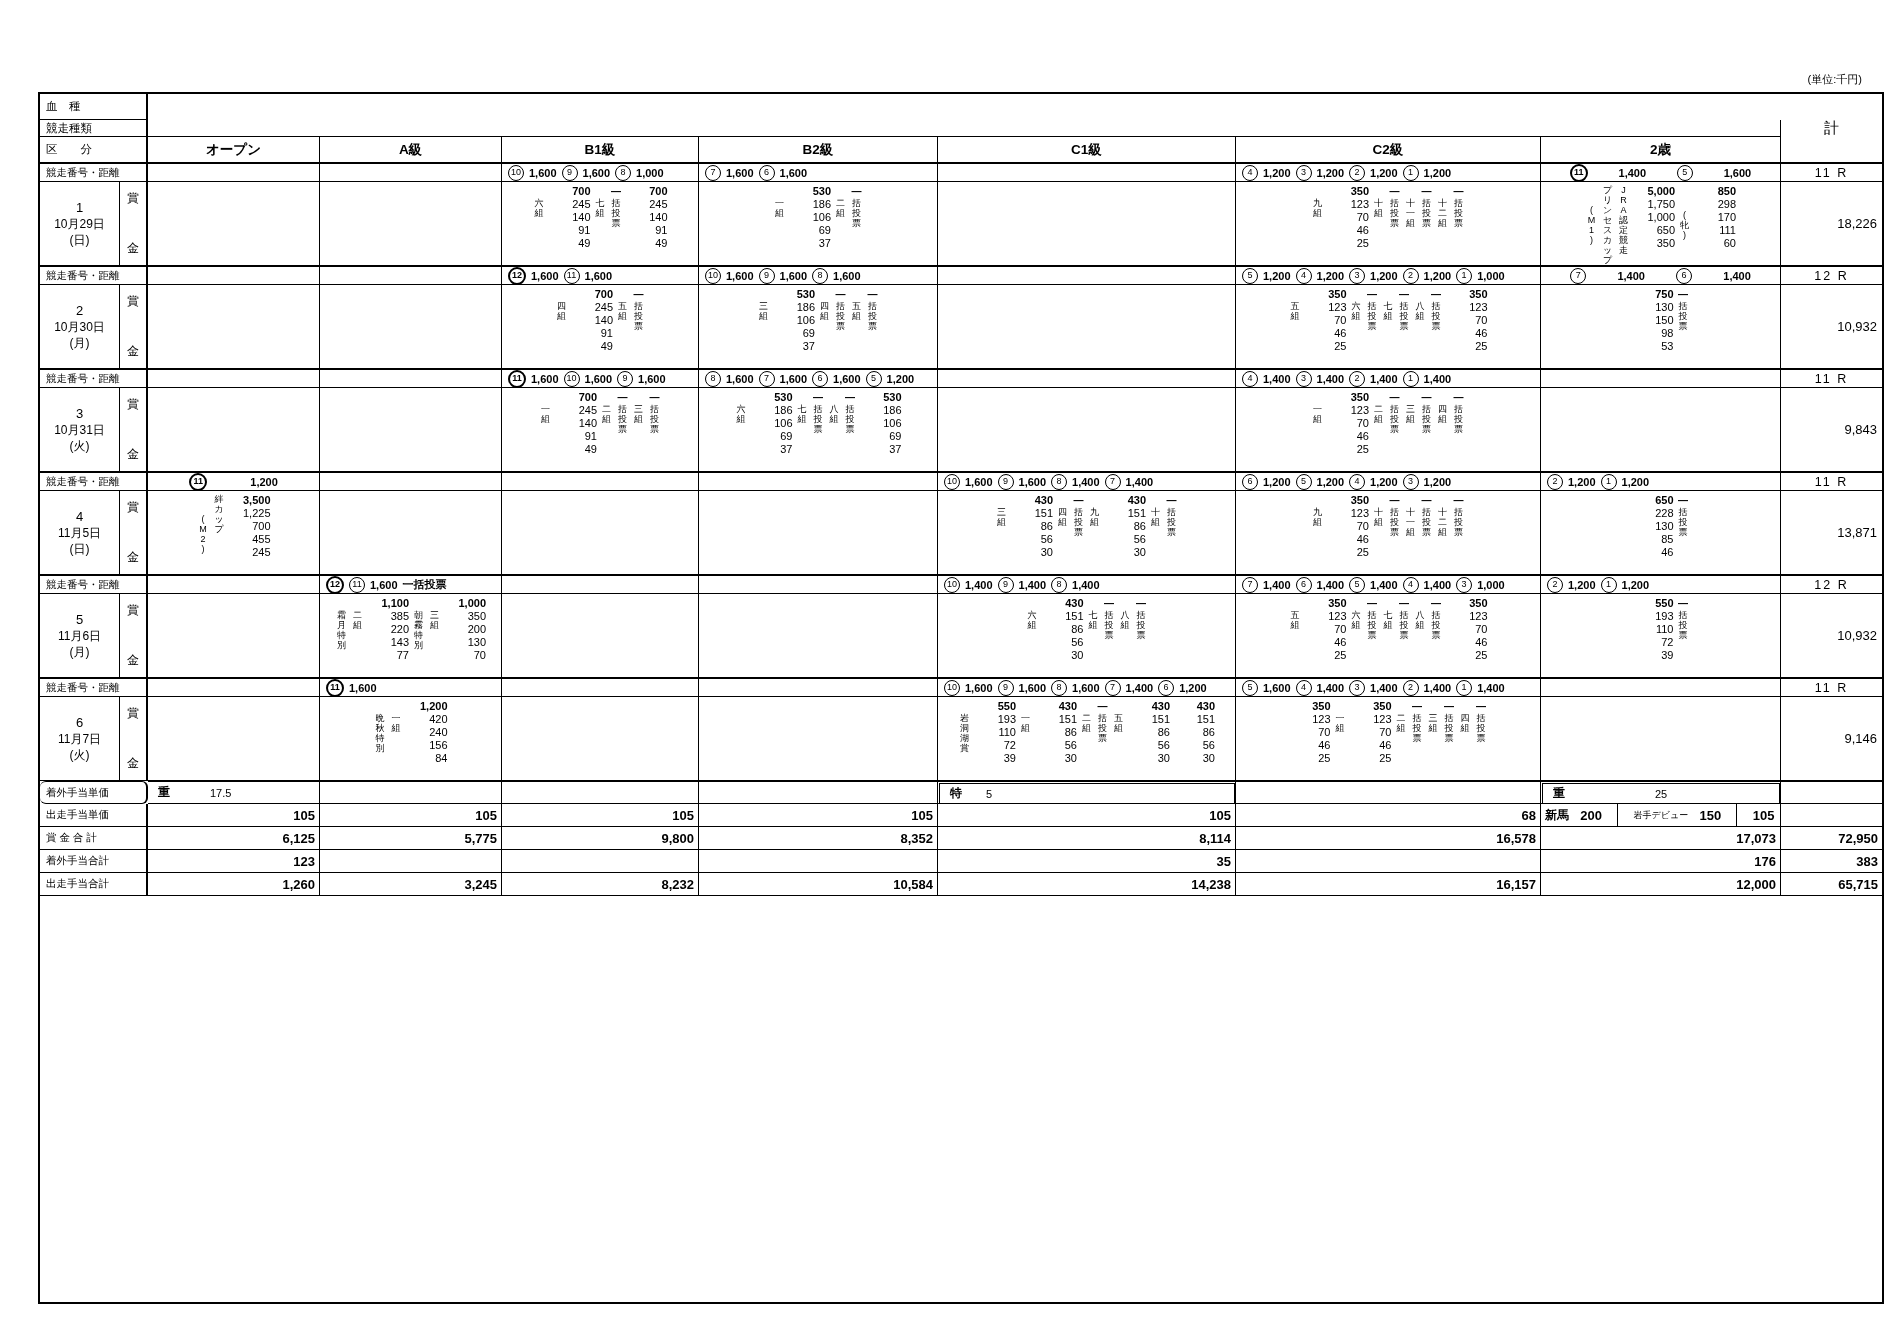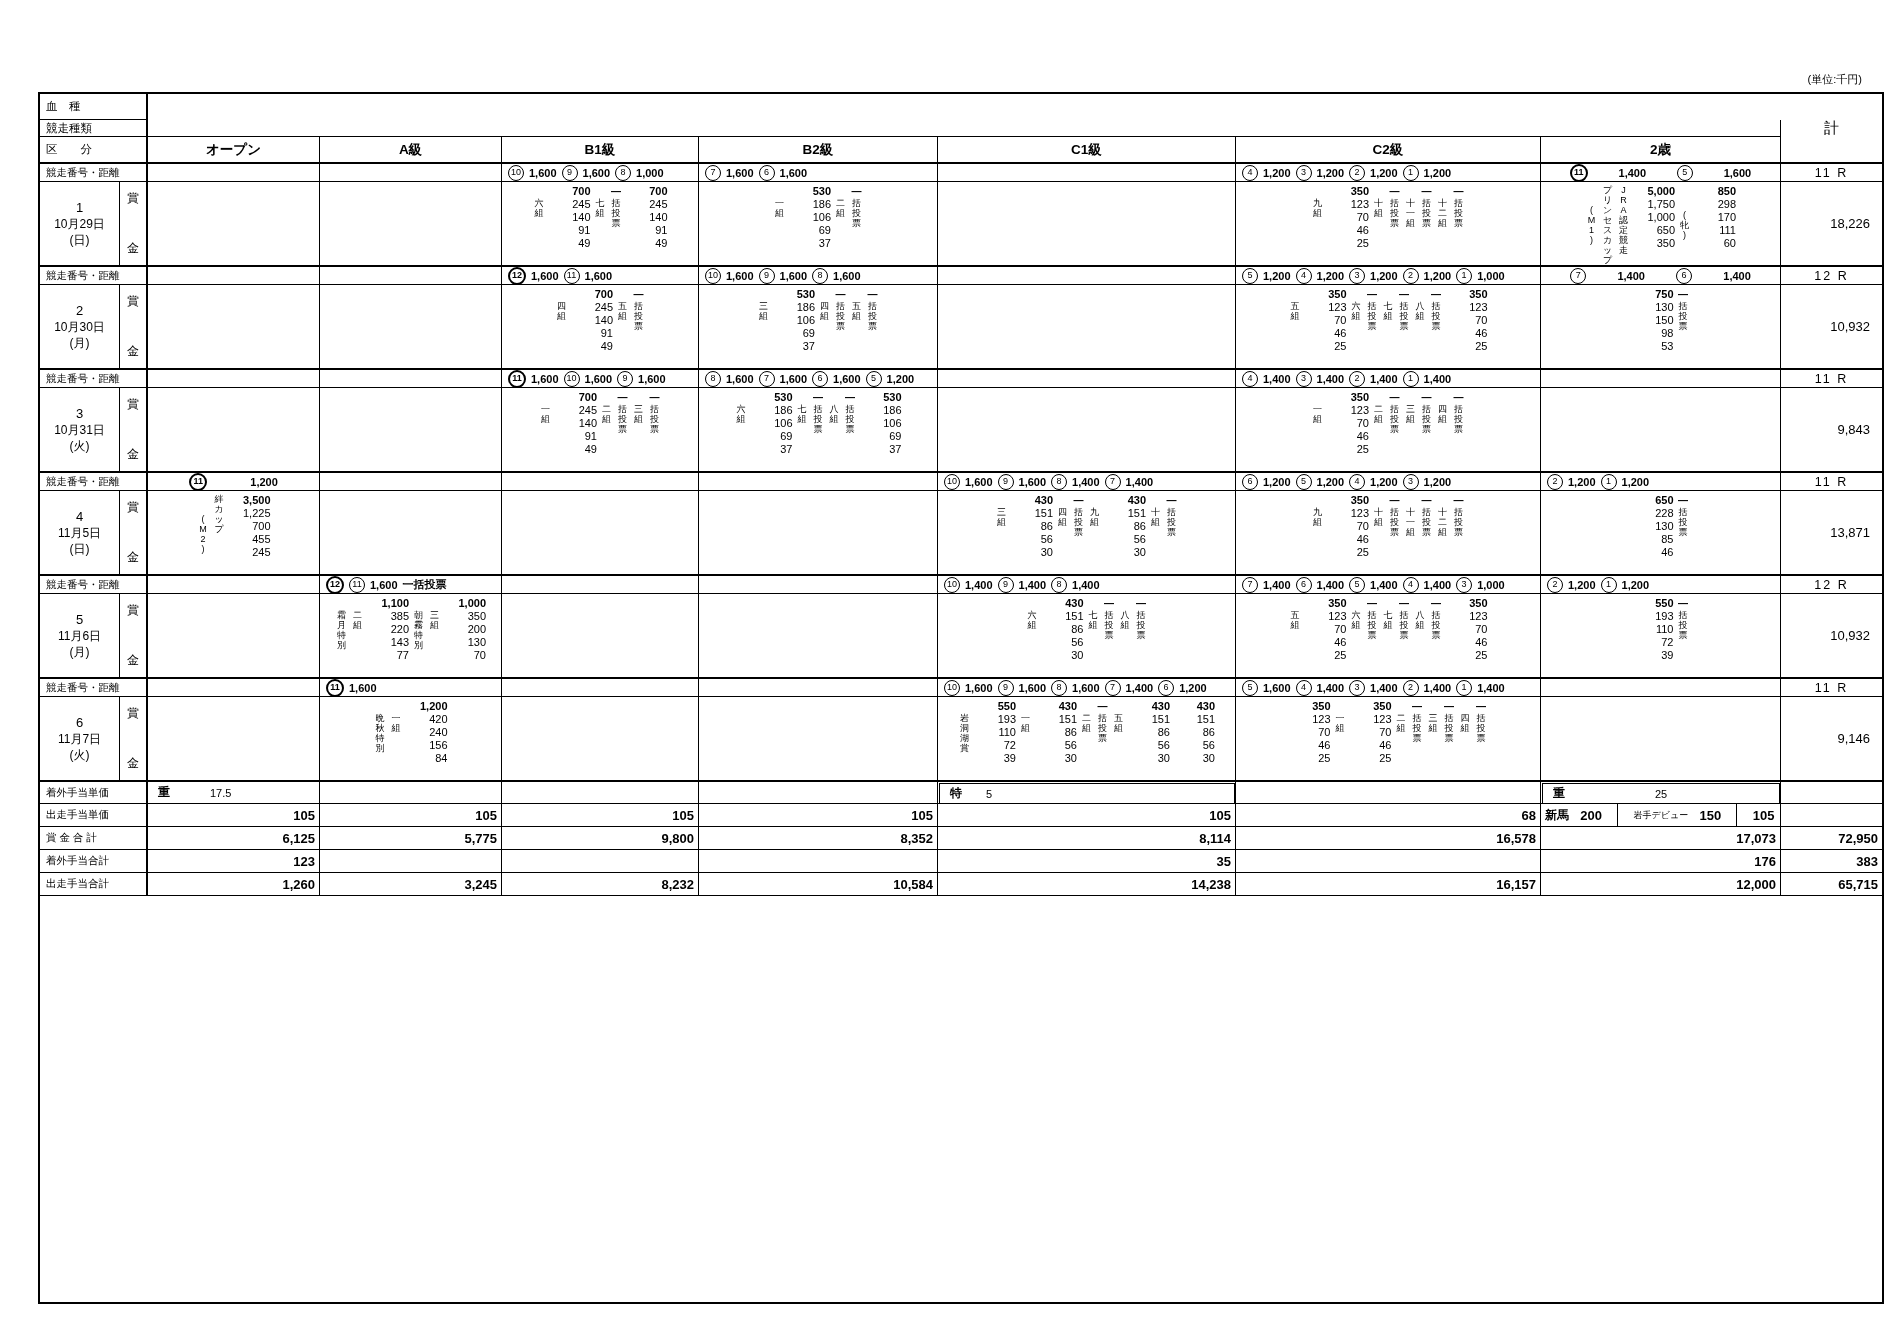--- a/index.html
+++ b/index.html
@@ -20,21 +20,21 @@
   .totalhead{display:flex;align-items:center;justify-content:center;font-size:15px;}
   .daycell{display:flex;flex-direction:column;align-items:center;justify-content:center;font-size:12px;line-height:16px;}
   .daycell .dno{font-size:13px;}
   .plab{display:flex;flex-direction:column;align-items:center;justify-content:space-between;padding:8px 0;font-size:12px;}
   .numsrow{display:flex;align-items:center;gap:5px;padding-left:6px;font-size:11px;white-space:nowrap;}
   .sp{justify-content:space-evenly;padding-left:0;gap:2px;}
   .circ{width:14px;height:14px;border:1px solid #000;border-radius:50%;display:inline-flex;align-items:center;justify-content:center;font-size:9px;flex:none;line-height:1;}
   .circb{border-width:2px;font-weight:bold;}
   .dist{font-weight:bold;}
   .races{display:flex;align-items:center;justify-content:center;font-size:12.5px;letter-spacing:2px;white-space:nowrap;}
-  .dtot{display:flex;align-items:center;justify-content:flex-end;padding-right:12px;font-size:13px;}
+  .dtot{display:flex;align-items:center;justify-content:flex-end;padding-right:5px;font-size:13px;}
   .prize{display:flex;justify-content:center;padding-top:3px;column-gap:3px;}
   .ncol{width:42px;text-align:right;flex:none;}
   .nline{font-size:11px;line-height:13px;height:13px;}
   .first{font-weight:bold;}
   .vcol{display:flex;flex-direction:column;align-items:center;width:13px;flex:none;margin-top:13px;}
   .m0{margin-top:0;}
   .vc{margin-top:0;justify-content:center;}
   .vchar{font-size:9px;line-height:10px;}
   .dash{font-size:10px;line-height:13px;height:13px;font-weight:bold;}
   .fnum{display:flex;align-items:center;justify-content:flex-end;padding-right:4px;font-weight:bold;font-size:13px;}
@@ -1114,21 +1114,21 @@
         </div>
         <div class="vcol m0">
           <div class="dash">—</div>
           <div class="vchar">括</div>
           <div class="vchar">投</div>
           <div class="vchar">票</div>
         </div>
       </div>
       <div class="c prize" style="grid-area: 15 / 9 / span 1 / span 1;"></div>
       <div class="c dtot nr" style="grid-area: 15 / 10 / span 1 / span 1;">9,146</div>
-      <div class="c lab lr small tt" style="grid-area: 16 / 1 / span 1 / span 2;">着外手当単価</div>
+      <div class="c lab lr small tt" style="grid-area: 16 / 1 / span 1 / span 2; border-radius: 6px;">着外手当単価</div>
       <div class="c tt" style="grid-area: 16 / 3 / span 1 / span 1;">
         <div class="fwrap" style="column-gap: 40px;">
           <div class="fb">重</div>
           <div class="ft">17.5</div>
         </div>
       </div>
       <div class="c tt" style="grid-area: 16 / 4 / span 1 / span 1;"></div>
       <div class="c tt" style="grid-area: 16 / 5 / span 1 / span 1;"></div>
       <div class="c tt" style="grid-area: 16 / 6 / span 1 / span 1;"></div>
       <div class="c tt" style="grid-area: 16 / 7 / span 1 / span 1;">

